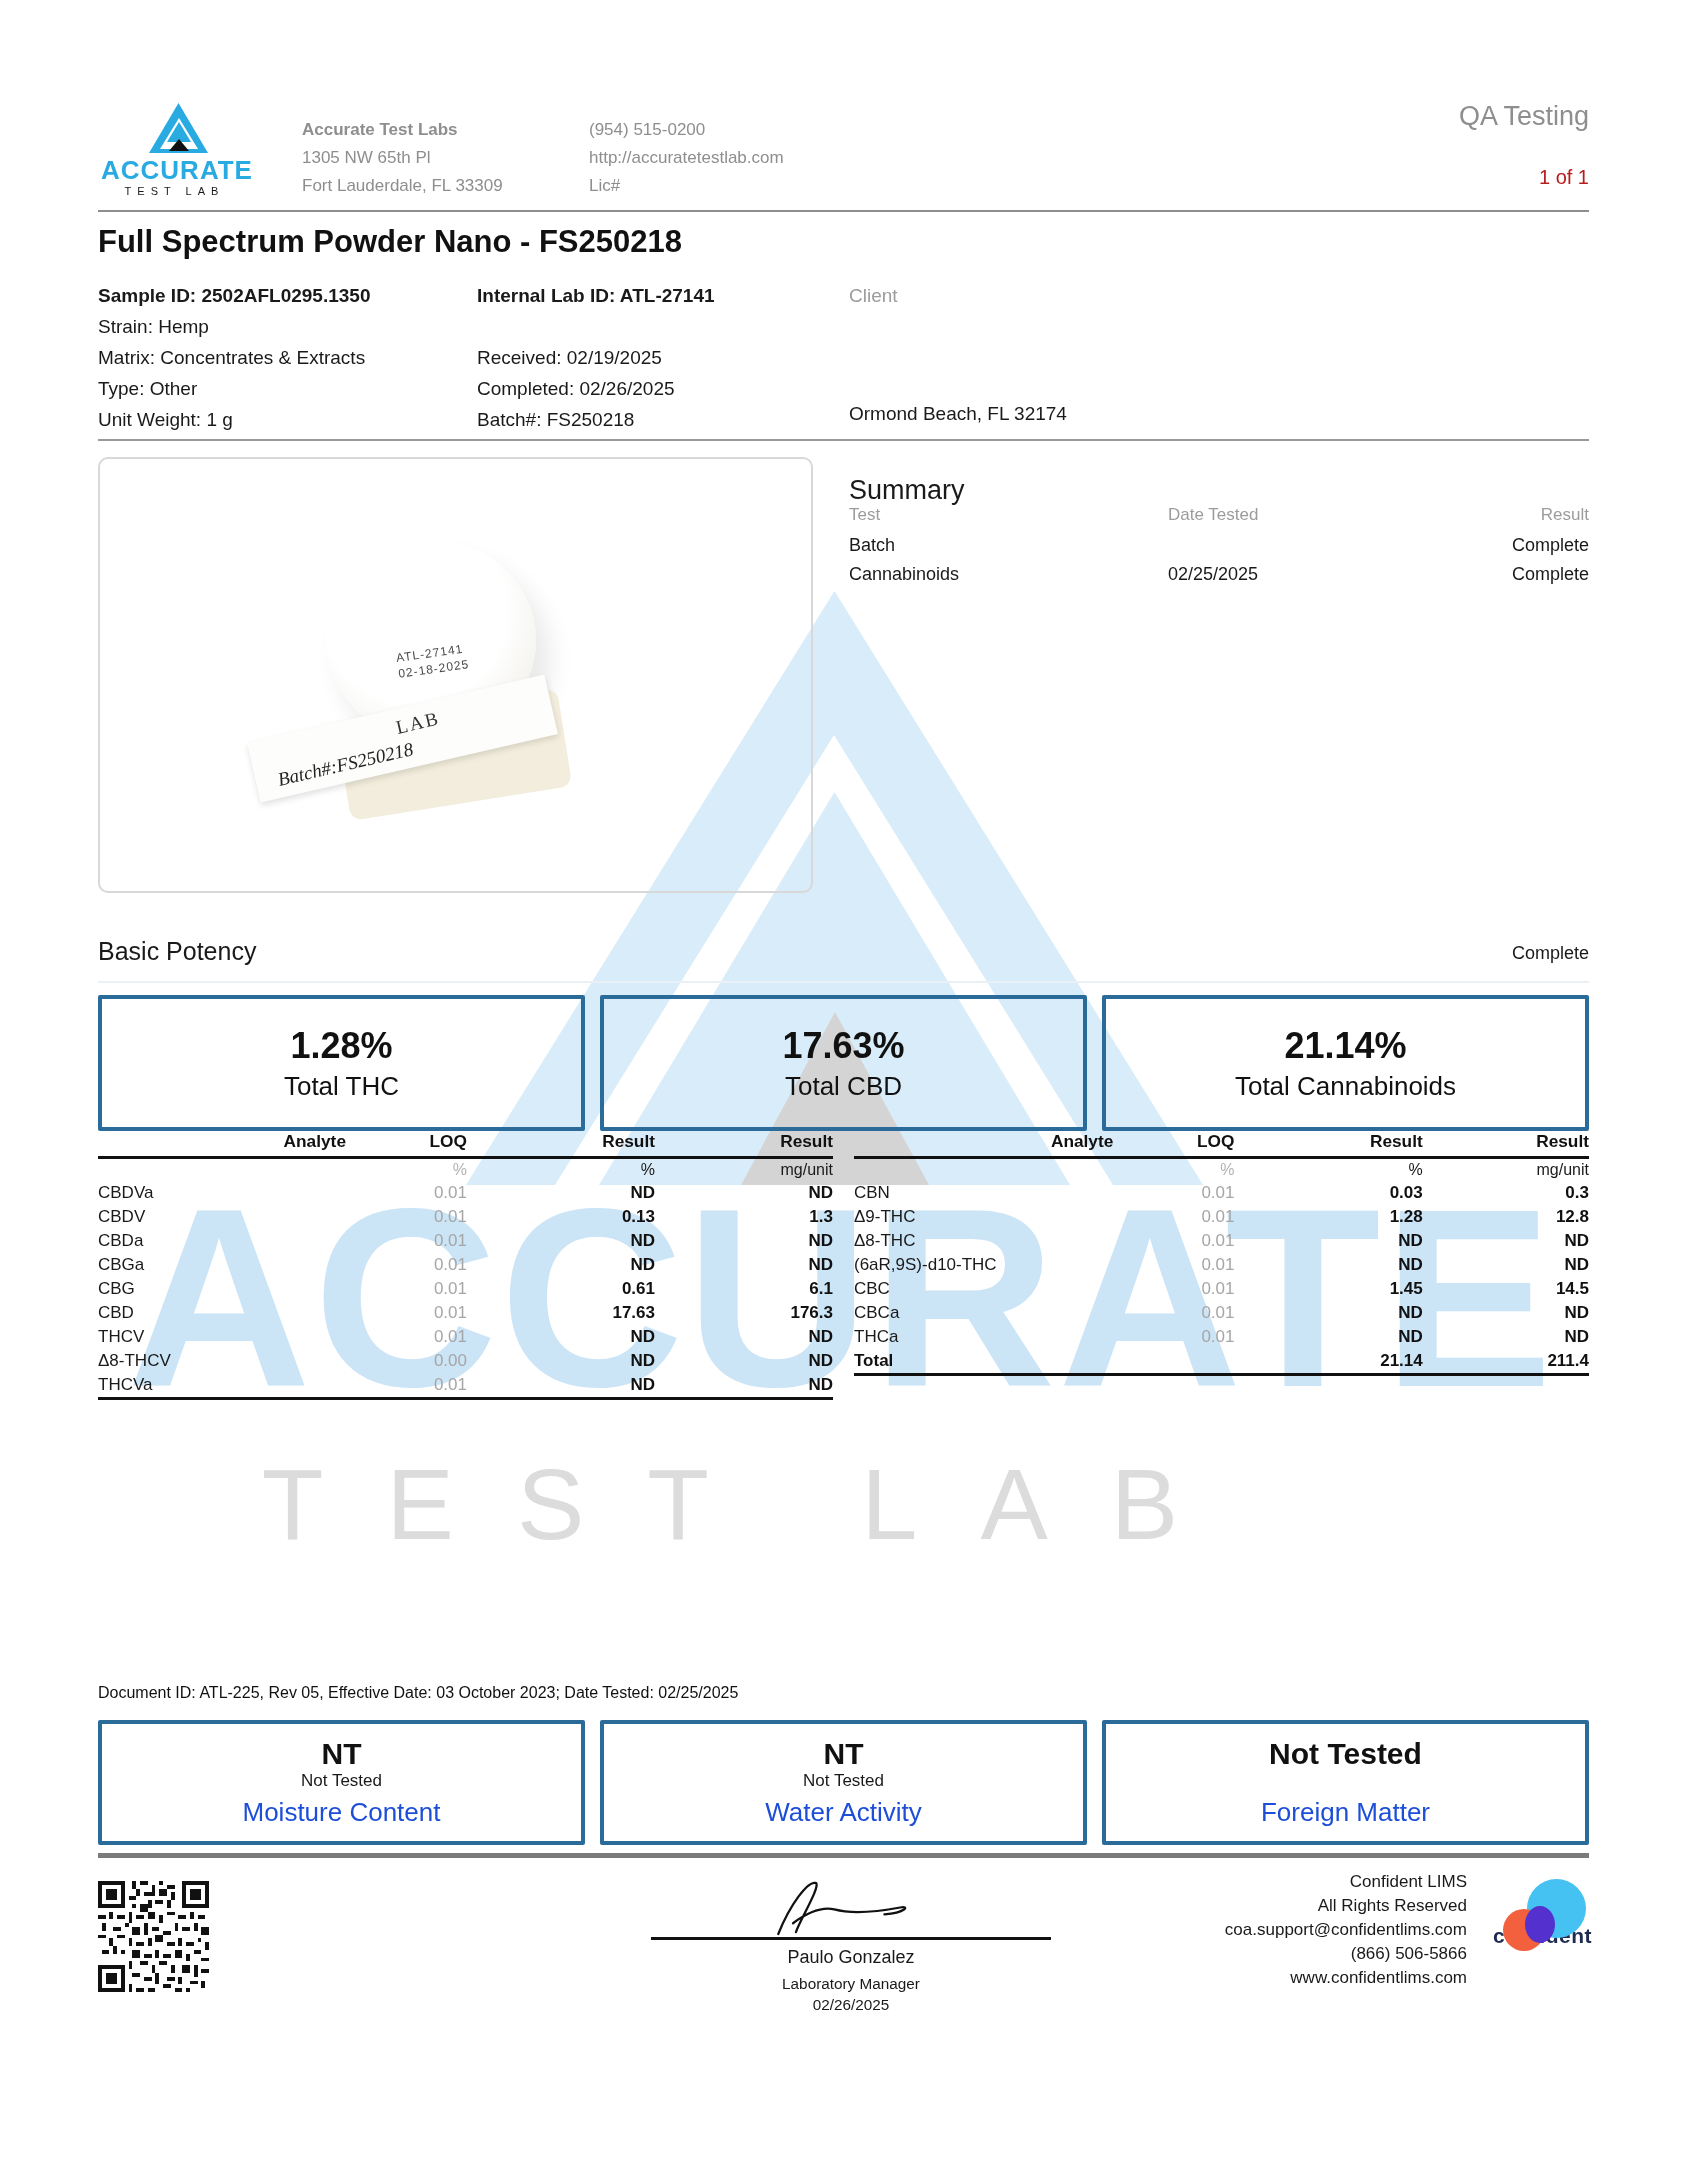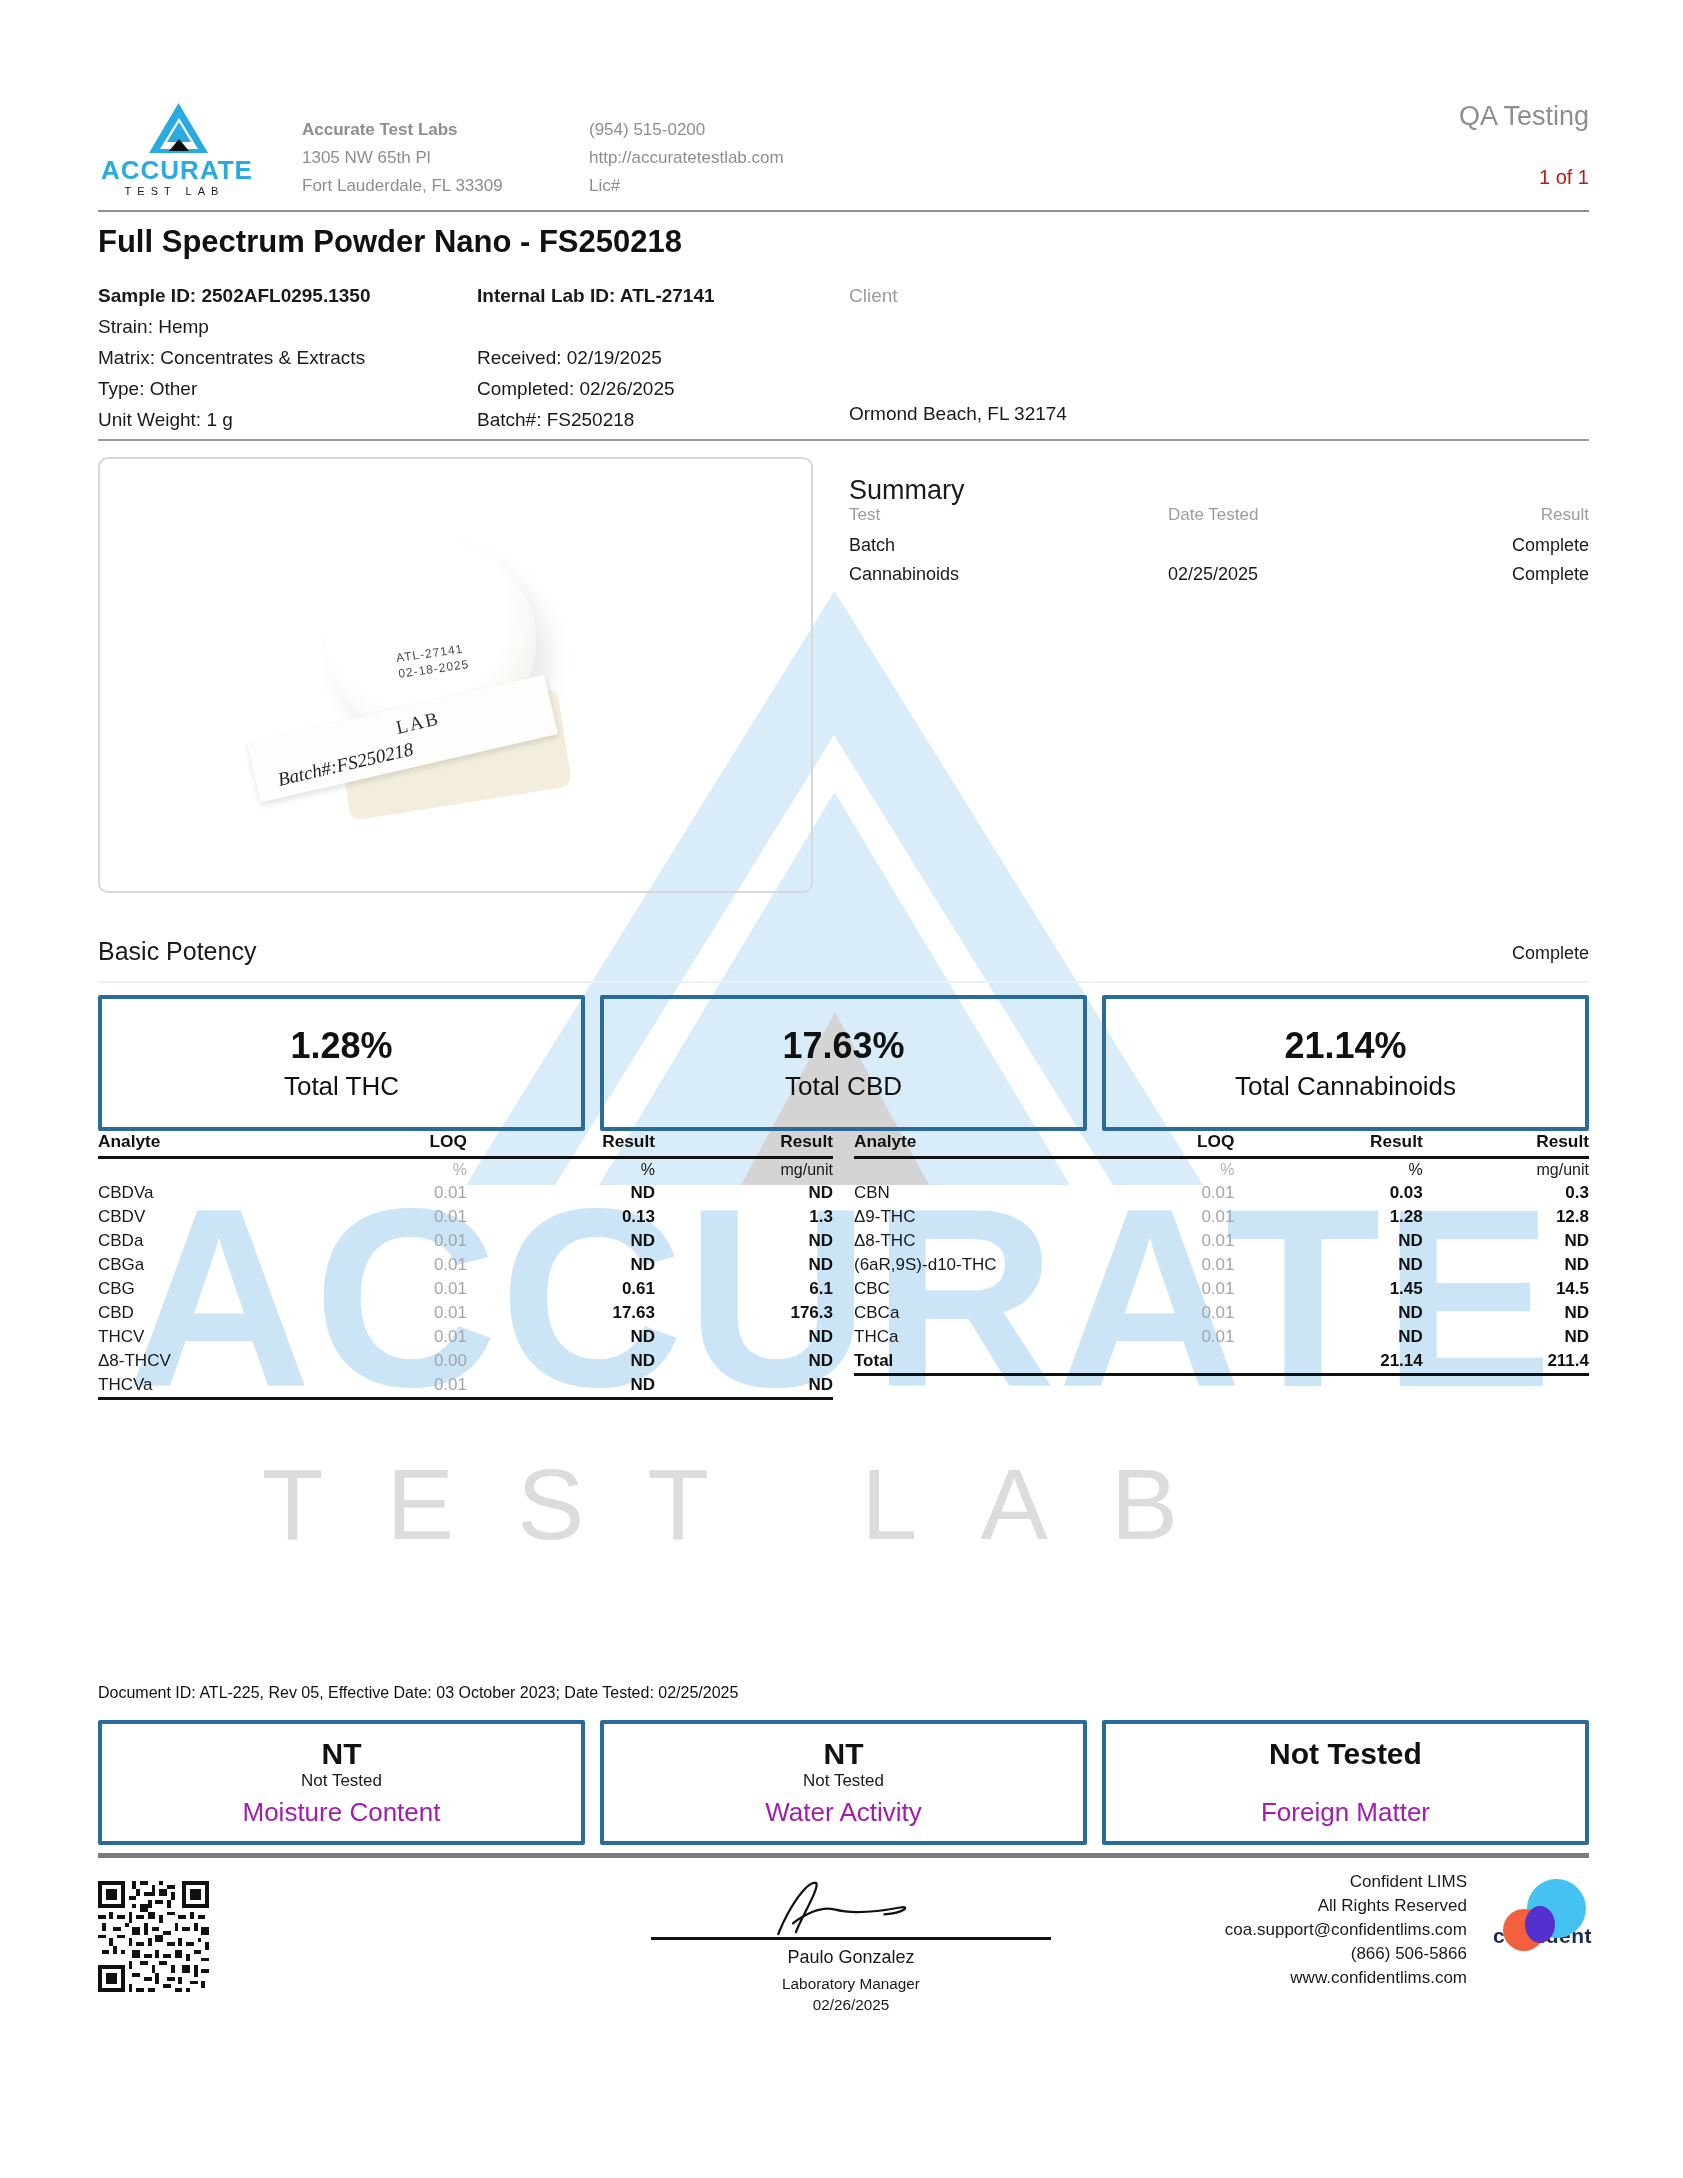--- a/index.html
+++ b/index.html
@@ -76,39 +76,39 @@
   .box-row{position:absolute;left:98px;width:1491px;display:flex;gap:15px;}
   .pot-row{top:995px;height:136px;}
   .pot-box{flex:1;border:4px solid #2B6B99;border-radius:2px;display:flex;flex-direction:column;
      align-items:center;justify-content:center;gap:7px;background:transparent;}
   .pot-value{font-size:36px;font-weight:bold;color:#111;line-height:38px;}
   .pot-label{font-size:26px;color:#111;line-height:28px;}
   
   .an-table{position:absolute;top:1131px;width:735px;border-collapse:collapse;table-layout:fixed;
      font-size:17px;color:#1a1a1a;}
   .an-left{left:98px;} .an-right{left:854px;}
-  .an-table th{font-weight:bold;border-bottom:3px solid #111;padding:0 0 4px 0;font-size:17.3px;color:#111;}
+  .an-table th{font-weight:bold;border-bottom:3px solid #111;padding:0 0 4px 0;font-size:17.3px;color:#111;text-align:right;}
   .th-name{text-align:left;} .th-num{text-align:right;} .th-loq{text-align:right;color:#B3B3B3;}
   .an-table td{height:24px;line-height:24px;padding:0;}
   .c-name{text-align:left;}
   .c-loq{text-align:right;color:#A6A6A6;}
   .c-res{text-align:right;font-weight:bold;color:#111;}
   .u-row td{height:22px;line-height:22px;font-size:16px;}
   .u-loq{text-align:right;color:#B3B3B3;}
   .u-res{text-align:right;color:#1a1a1a;font-weight:normal;}
   .an-table tbody tr:last-child td{border-bottom:3px solid #111;}
   .an-right tbody tr:last-child td{font-weight:bold;color:#111;}
   
   .doc-meta{position:absolute;left:98px;top:1684px;font-size:16px;color:#111;}
   .nt-row{top:1720px;height:125px;}
   .nt-box{flex:1;border:4px solid #2B6B99;border-radius:2px;position:relative;text-align:center;
      background:transparent;}
   .nt-code{margin-top:13px;font-size:30px;font-weight:bold;line-height:33px;color:#111;}
   .nt-sub{font-size:17px;line-height:21px;min-height:21px;color:#1a1a1a;}
-  .nt-label{position:absolute;left:0;right:0;bottom:13px;font-size:26px;color:#a21caf;}
+  .nt-label{position:absolute;left:0;right:0;bottom:13px;font-size:26px;color:#1d4ed8;}
   .divider{position:absolute;left:98px;top:1853px;width:1491px;height:5px;background:#7b7b7b;}
   
   .qr{position:absolute;left:98px;top:1881px;width:111px;height:111px;}
   .sig-wrap{position:absolute;left:651px;top:1879px;width:400px;text-align:center;}
   .sig-line{height:3px;background:#111;margin-top:-3px;}
   .sig-name{font-size:18px;margin-top:7px;}
   .sig-title{font-size:15.3px;margin-top:7px;}
   .sig-date{font-size:15.3px;margin-top:3px;}
   .lims{position:absolute;right:216px;top:1870px;text-align:right;font-size:17px;line-height:24px;color:#1a1a1a;}
   .confident{position:absolute;left:1491px;top:1879px;width:103px;text-align:center;}

